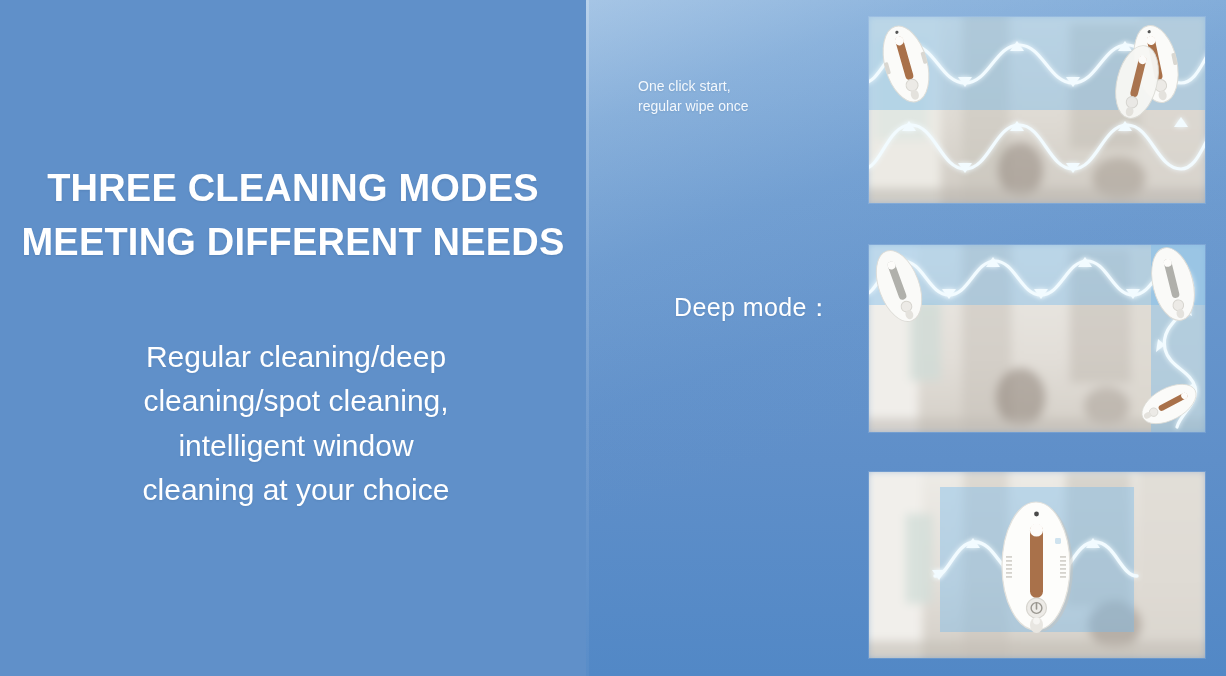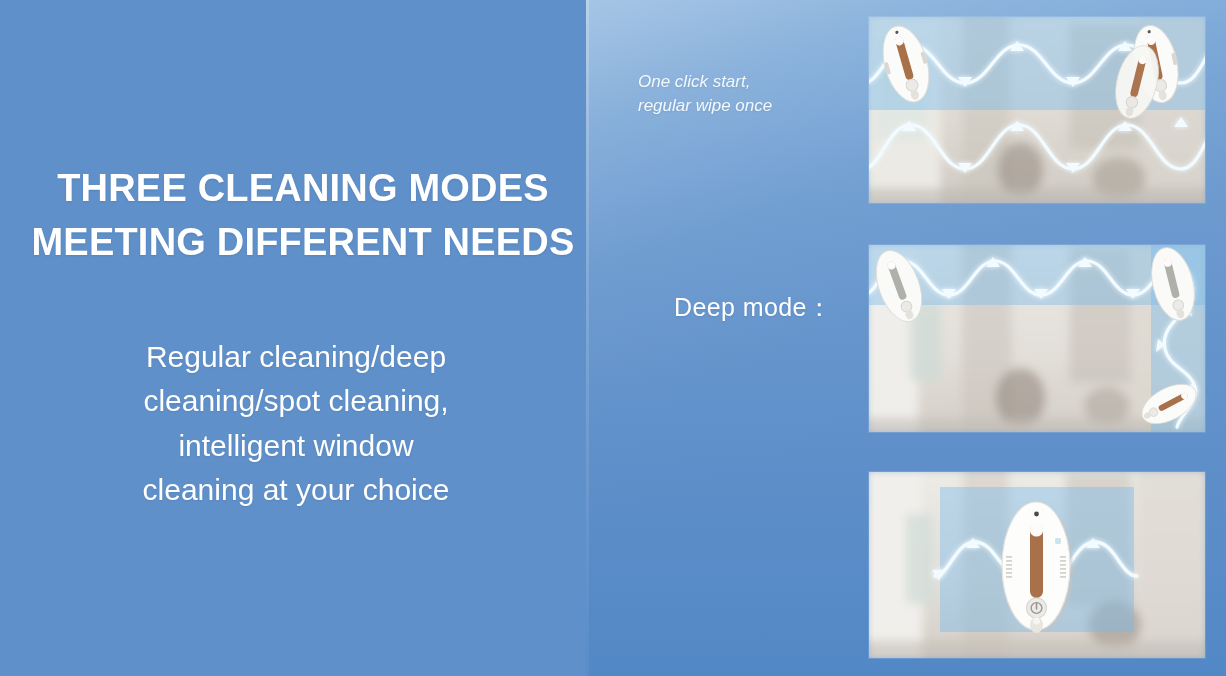--- a/index.html
+++ b/index.html
@@ -48,21 +48,20 @@
     position: absolute;
     left: 0; top: 162px;
     width: 586px;
     text-align: center;
     color: #ffffff;
     font-size: 38px;
     font-weight: bold;
     line-height: 1.42;
     letter-spacing: 0.2px;
     text-shadow: 0 1px 2px rgba(40,70,110,0.18);
-    margin-left: 10px;
   }
   .subcopy {
     position: absolute;
     left: 120px; top: 335px;
     width: 352px;
     text-align: center;
     color: #ffffff;
     font-size: 30px;
     font-weight: normal;
     line-height: 1.48;
@@ -74,28 +73,27 @@
   .mode-title {
     color: #ffffff;
     font-size: 25px;
     font-weight: normal;
     line-height: 1.1;
     letter-spacing: 0.4px;
     white-space: nowrap;
     text-shadow: 0 1px 2px rgba(40,70,110,0.15);
   }
   .mode-desc {
-    margin-top: 8px;
+    margin-top: 15px;
     color: #f3f8fd;
-    font-size: 17px;
+    font-size: 14px;
     font-weight: normal;
     line-height: 1.42;
     white-space: pre-line;
     text-shadow: 0 1px 2px rgba(40,70,110,0.12);
-    font-style: italic;
   }
 
   
   .panel {
     position: absolute;
     overflow: hidden;
     box-shadow: 0 0 0 1px rgba(255,255,255,0.13);
   }
   .room {
     position: absolute;

